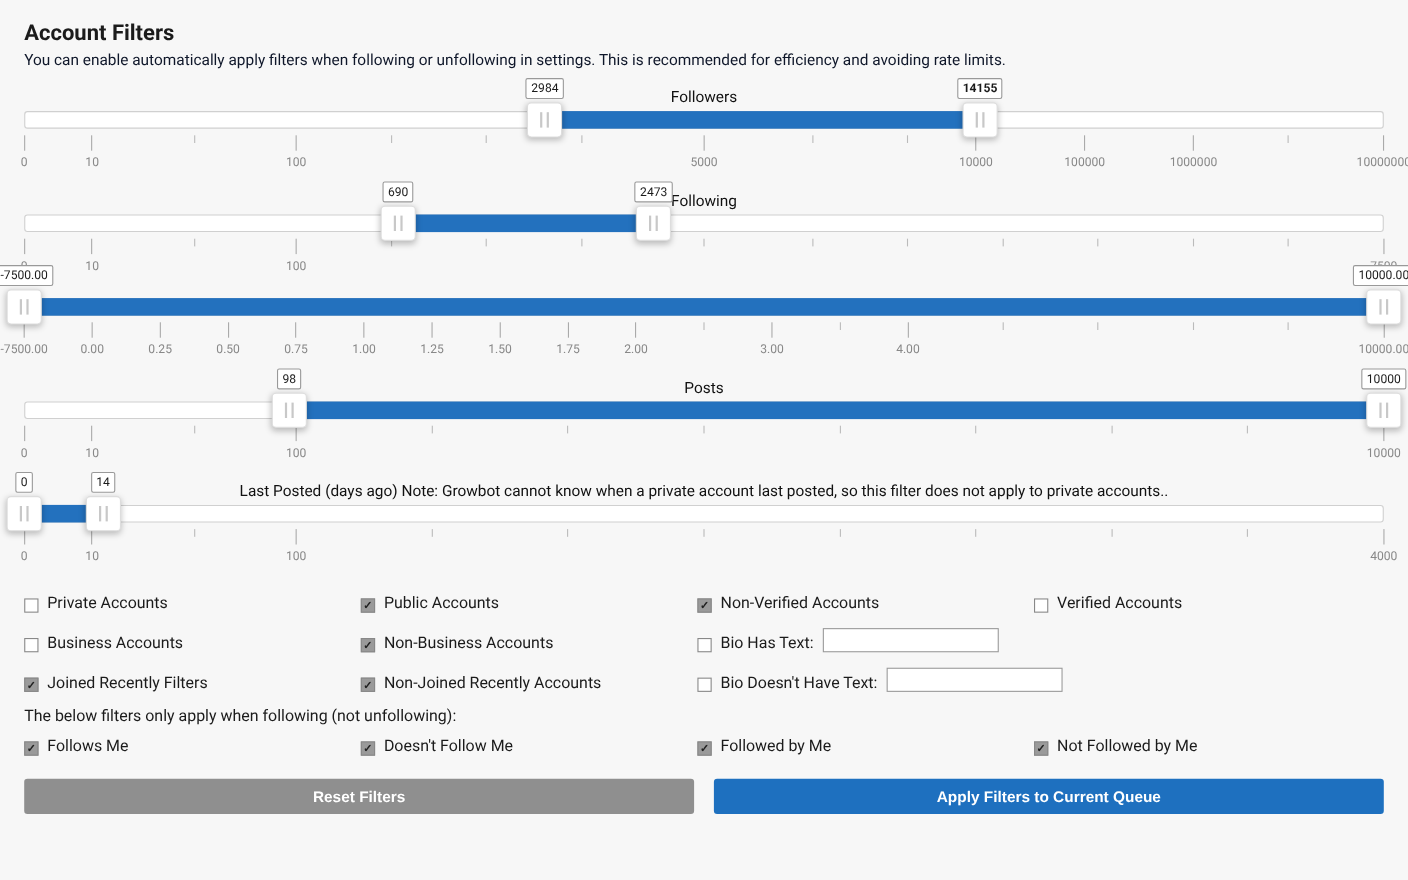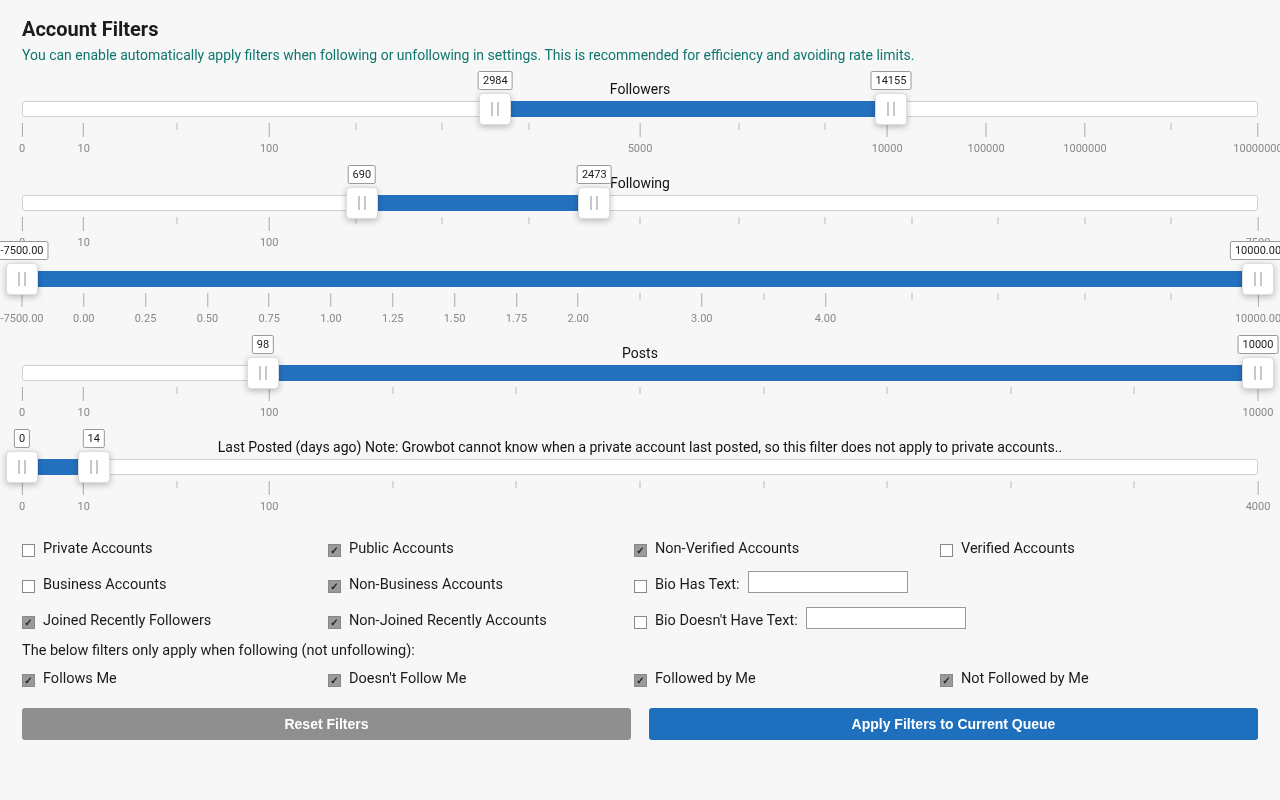--- a/index.html
+++ b/index.html
@@ -14,21 +14,21 @@
   padding: 0 22px 0 22px;
 }
 h2 {
   font-size: 20px;
   font-weight: 700;
   margin-top: 17px;
   margin-bottom: 6px;
 }
 .desc {
   font-size: 14px;
-  color: #0f766e;
+  color: #0f172a;
   margin-bottom: 18px;
 }
 .slider-block {
   position: relative;
   margin-bottom: 24px;
 }
 .slider-label {
   text-align: center;
   font-size: 14px;
   color: #111;
@@ -176,21 +176,21 @@
 <body>
 
 <h2>Account Filters</h2>
 <p class="desc">You can enable automatically apply filters when following or unfollowing in settings. This is recommended for efficiency and avoiding rate limits.</p>
 
 <div id="sliders">
     <div class="slider-block">
       <div class="slider-label">Followers</div>
       <div class="slider-track-wrap">
         <div class="value-box" style="left: 38.3%;">2984</div>
-        <div class="value-box" style="left: 70.3%;">14155</div>
+        <div class="value-box" style="left: 70.3%; font-weight: bold;">14155</div>
         <div class="slider-track"></div>
         <div class="slider-fill" style="left: 38.3%; width: 32%;"></div>
         <div class="slider-handle" style="left: 38.3%;"></div>
         <div class="slider-handle" style="left: 70.3%;"></div>
       </div>
       <div class="ticks">
         <div class="tick major" style="left: 0%;"><span class="mark"></span><span class="lbl">0</span></div>
         <div class="tick major" style="left: 5%;"><span class="mark"></span><span class="lbl">10</span></div>
         <div class="tick minor" style="left: 12.5%;">
           <span class="mark"></span>
@@ -425,21 +425,21 @@
       <span>Non-Business Accounts</span>
     </div>
   <div class="check-item wide">
       <span class="fcheck"></span>
       <span>Bio Has Text:</span>
       <input class="bio-input" type="text" style="">
     </div>
 
   <div class="check-item">
       <span class="fcheck checked"></span>
-      <span>Joined Recently Followers</span>
+      <span>Joined Recently Filters</span>
     </div>
   <div class="check-item">
       <span class="fcheck checked"></span>
       <span>Non-Joined Recently Accounts</span>
     </div>
   <div class="check-item wide">
       <span class="fcheck"></span>
       <span>Bio Doesn't Have Text:</span>
       <input class="bio-input" type="text" style="">
     </div>

